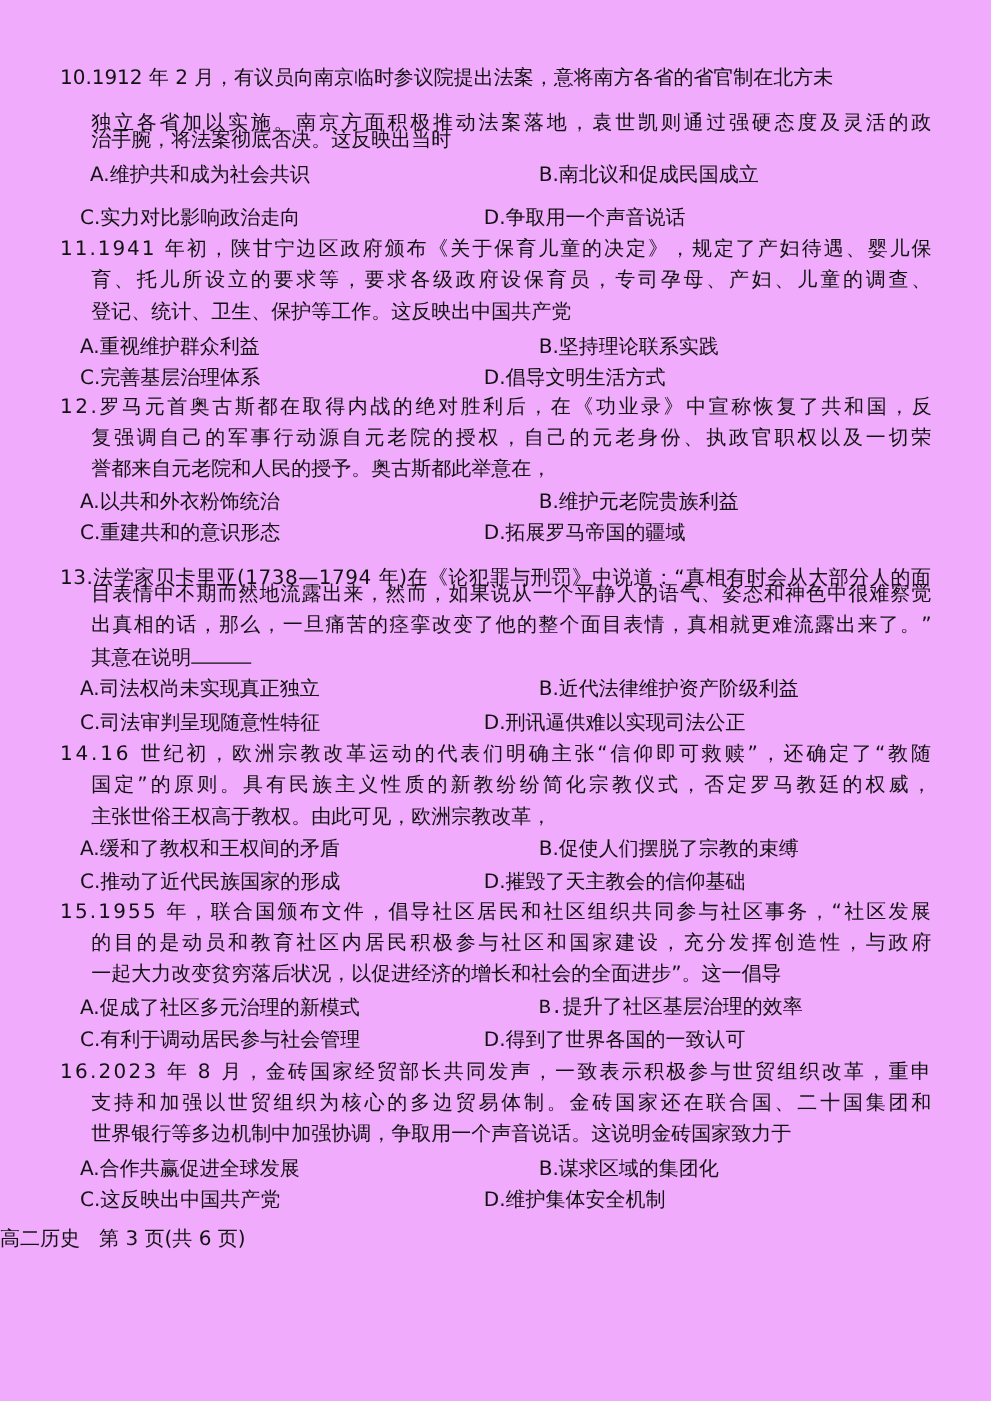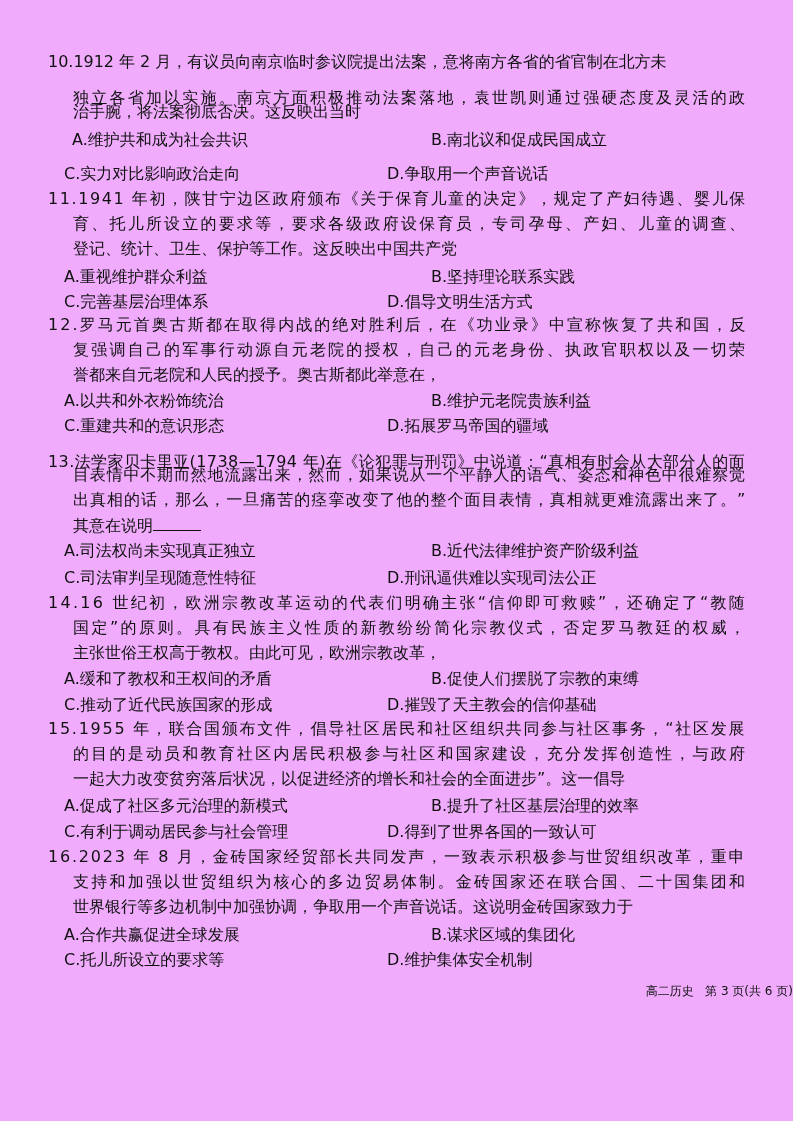--- a/index.html
+++ b/index.html
@@ -7,22 +7,22 @@
          font-family: "DejaVu Sans", "Liberation Sans", sans-serif; color: #111111; }
   .page { position: absolute; left: 0; top: 0; width: 793px; height: 1121px; background: #f0abfc; }
   .line { position: absolute; white-space: nowrap; font-size: 16px; line-height: 20px;
           height: 20px; transform-origin: left center; }
   .stem1 { left: 48px; }
   .stemN { left: 73px; }
   .optA { left: 64px; }
   .optB { left: 387px; margin-left: 44px; }
   .optC { left: 64px; }
   .optD { left: 387px; }
-  .footer { position: absolute; left: 0; width: 793px; top: 981px; text-align: right;
-            font-size: 12px; line-height: 20px; }
+  .footer { position: absolute; left: 0; width: 793px; top: 981px; text-align: left;
+            font-size: 16px; line-height: 20px; }
   .blank { display: inline-block; width: 48px; border-bottom: 1px solid #111; height: 15px; vertical-align: baseline; }
 </style>
 </head>
 <body>
 
 <div class="page">
 
   <div>
     <div class="line stem1" style="top: 52px; width: 698px; letter-spacing: -0.0232558px;">10.1912 年 2 月，有议员向南京临时参议院提出法案，意将南方各省的省官制在北方未</div>
     <div class="line stemN" style="top: 88px; letter-spacing: 2.22222px;">独立各省加以实施。南京方面积极推动法案落地，袁世凯则通过强硬态度及灵活的政</div>
@@ -72,29 +72,29 @@
     <div class="line optB" style="top:669px;">B.促使人们摆脱了宗教的束缚</div>
     <div class="line optC" style="top:695px;">C.推动了近代民族国家的形成</div>
     <div class="line optD" style="top:695px;">D.摧毁了天主教会的信仰基础</div>
   </div>
 
   <div>
     <div class="line stem1" style="top: 719px; letter-spacing: 1.7381px;">15.1955 年，联合国颁布文件，倡导社区居民和社区组织共同参与社区事务，“社区发展</div>
     <div class="line stemN" style="top: 744px; letter-spacing: 2.22222px;">的目的是动员和教育社区内居民积极参与社区和国家建设，充分发挥创造性，与政府</div>
     <div class="line stemN" style="top:769px;">一起大力改变贫穷落后状况，以促进经济的增长和社会的全面进步”。这一倡导</div>
     <div class="line optA" style="top:796px;">A.促成了社区多元治理的新模式</div>
-    <div class="line optB" style="top:796px;">B.提升了社区基层治理的效率</div>
+    <div class="line optB" style="top:796px;font-family:Liberation Mono, monospace;">B.提升了社区基层治理的效率</div>
     <div class="line optC" style="top:822px;">C.有利于调动居民参与社会管理</div>
     <div class="line optD" style="top:822px;">D.得到了世界各国的一致认可</div>
   </div>
 
   <div>
     <div class="line stem1" style="top: 847px; letter-spacing: 1.7907px;">16.2023 年 8 月，金砖国家经贸部长共同发声，一致表示积极参与世贸组织改革，重申</div>
     <div class="line stemN" style="top: 872px; letter-spacing: 2.22222px;">支持和加强以世贸组织为核心的多边贸易体制。金砖国家还在联合国、二十国集团和</div>
     <div class="line stemN" style="top:897px;">世界银行等多边机制中加强协调，争取用一个声音说话。这说明金砖国家致力于</div>
     <div class="line optA" style="top:925px;">A.合作共赢促进全球发展</div>
     <div class="line optB" style="top:925px;">B.谋求区域的集团化</div>
-    <div class="line optC" style="top:950px;">C.托儿所设立的要求等</div>
+    <div class="line optC" style="top:950px;">C.这反映出中国共产党</div>
     <div class="line optD" style="top:950px;">D.维护集体安全机制</div>
   </div>
 
   <div class="footer" style="white-space:pre;">高二历史   第 3 页(共 6 页)</div>
 </div>
 
 </body></html>

